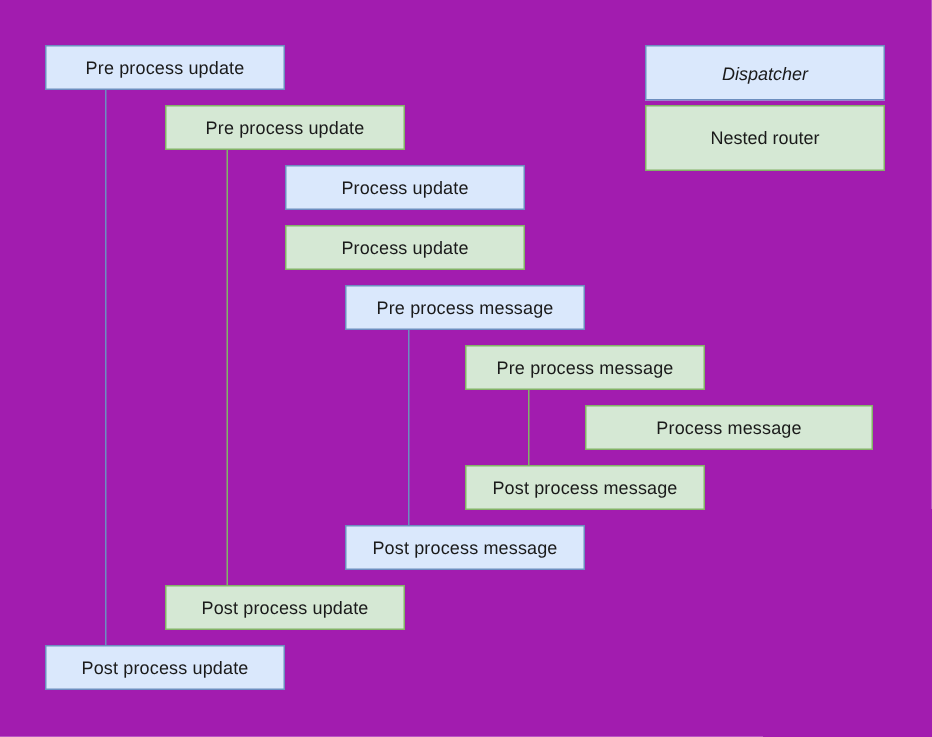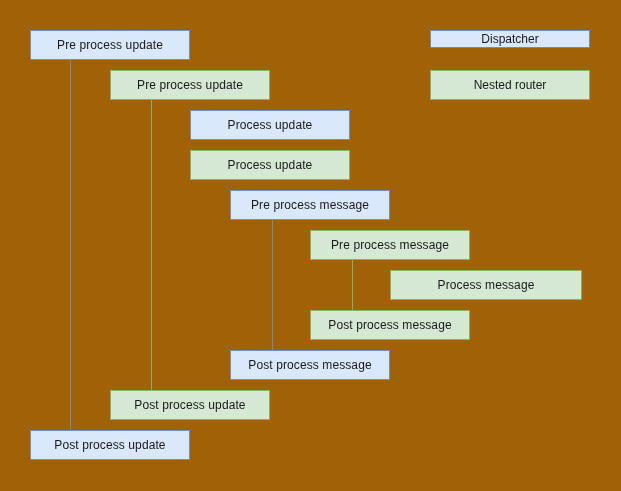--- a/index.html
+++ b/index.html
@@ -10,21 +10,21 @@
     width: 621px;
     height: 491px;
     background: #ffffff;
     font-family: "Liberation Sans", sans-serif;
     overflow: hidden;
   }
   #diagram {
     position: relative;
     width: 621px;
     height: 491px;
-    background: #a16207;
+    background: #a21caf;
   }
   .node {
     position: absolute;
     box-sizing: border-box;
     display: flex;
     align-items: center;
     justify-content: center;
     font-size: 12px;
     line-height: 14px;
     color: #1a1a1a;
@@ -119,20 +119,20 @@
       </div>
       <div class="node router" style="left: 110px; top: 390px; width: 160px; height: 30px;">
         <span>Post process update</span>
       </div>
       <div class="node dispatcher" style="left: 30px; top: 430px; width: 160px; height: 30px;">
         <span>Post process update</span>
       </div>
     </div>
 
   <div id="legend-layer">
-      <div class="legend-node dispatcher" style="left: 430px; top: 30px; width: 160px; height: 18px;">
+      <div class="legend-node dispatcher" style="left: 430px; top: 30px; width: 160px; height: 37px; font-style: italic;">
         <span>Dispatcher</span>
       </div>
-      <div class="legend-node router" style="left: 430px; top: 70px; width: 160px; height: 30px;">
+      <div class="legend-node router" style="left: 430px; top: 70px; width: 160px; height: 44px;">
         <span>Nested router</span>
       </div>
     </div>
 </div>
 
 </body></html>

